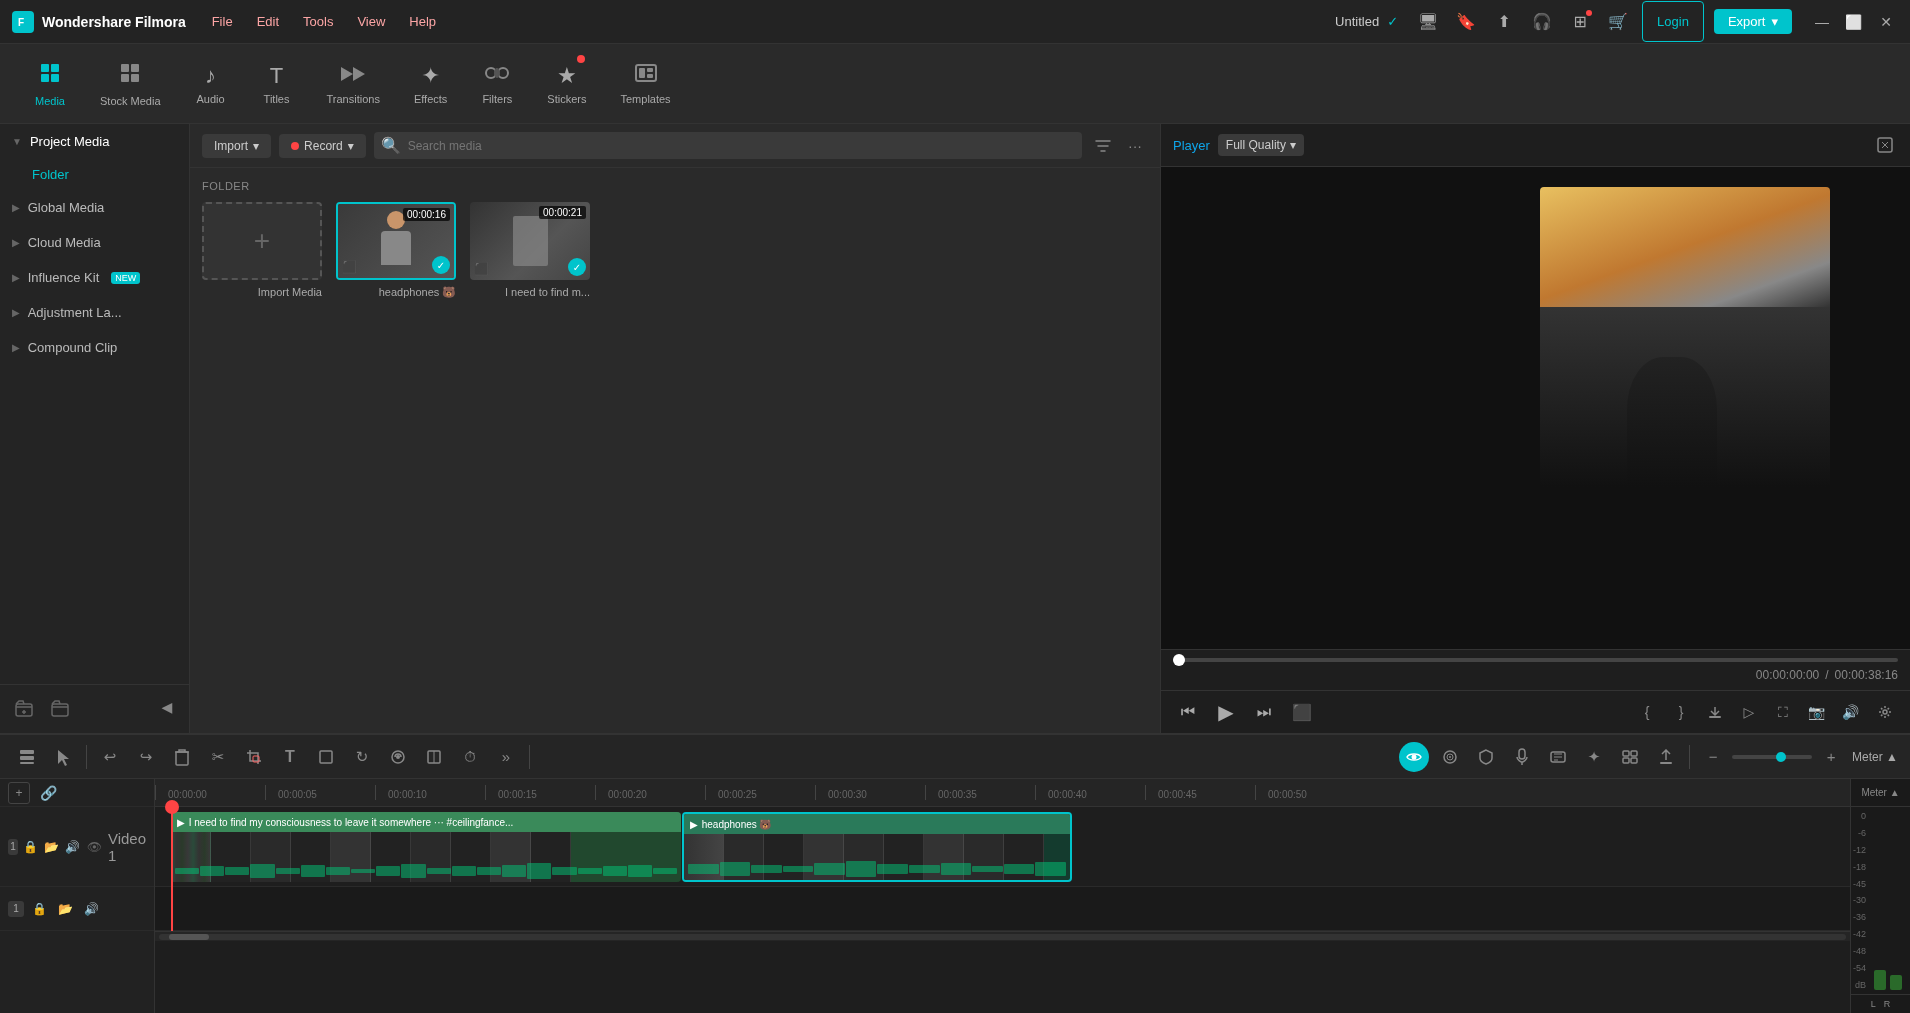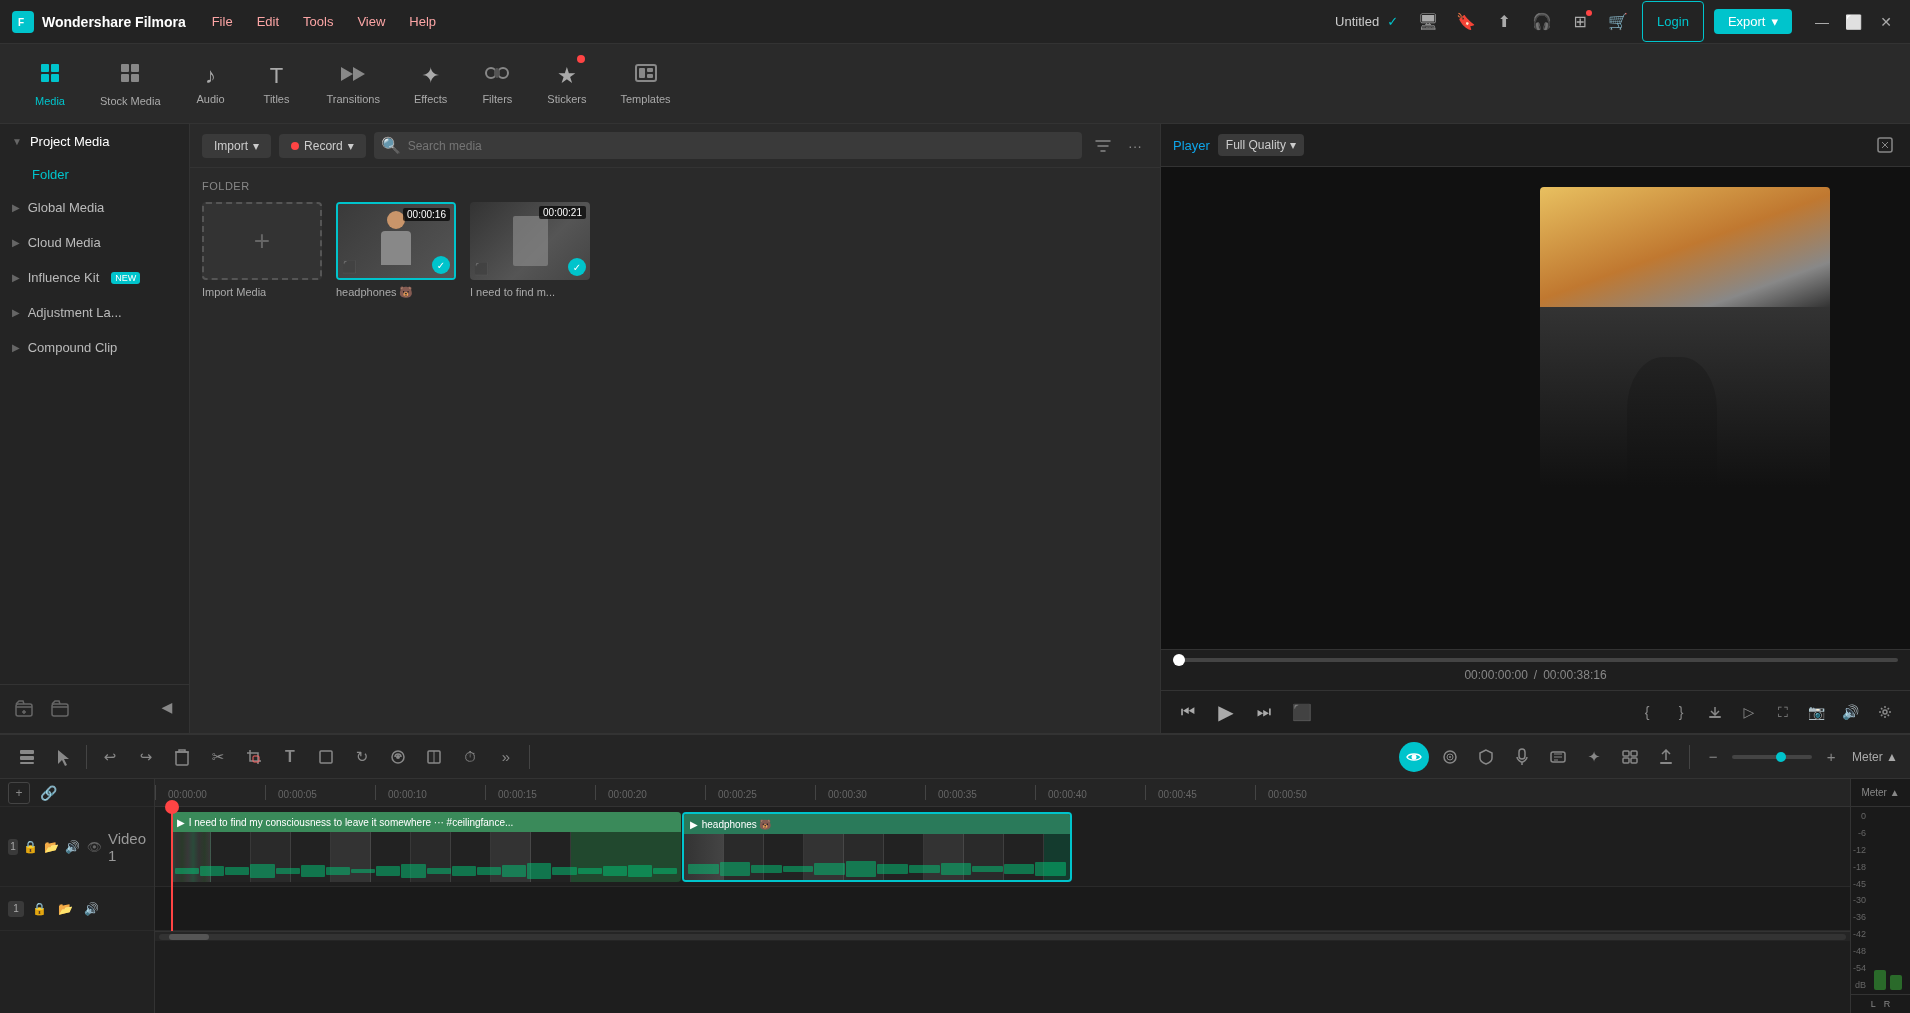--- a/index.html
+++ b/index.html
@@ -311,21 +311,21 @@
       letter-spacing: 0.5px;
     }
     .media-grid {
       display: flex;
       gap: 14px;
       flex-wrap: wrap;
     }
     .media-item {
       display: flex;
       flex-direction: column;
-      align-items: flex-start;
+      align-items: flex-end;
       gap: 6px;
       cursor: pointer;
     }
     .media-thumb {
       width: 120px;
       height: 78px;
       background: #3a3a3a;
       border-radius: 4px;
       position: relative;
       display: flex;
@@ -490,21 +490,21 @@
       height: 12px;
       background: #fff;
       border-radius: 50%;
       position: absolute;
       left: 0;
       top: -4px;
     }
     .timecode-row {
       display: flex;
       align-items: center;
-      justify-content: center;
+      justify-content: flex-end;
       gap: 6px;
       font-size: 12px;
       color: #888;
     }
 
     #preview-controls {
       display: flex;
       align-items: center;
       padding: 6px 12px;
       gap: 8px;

